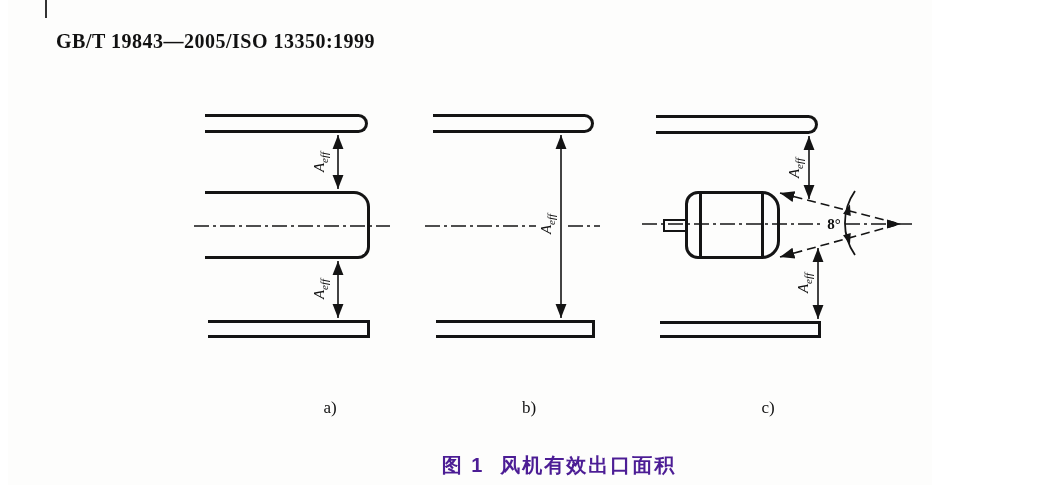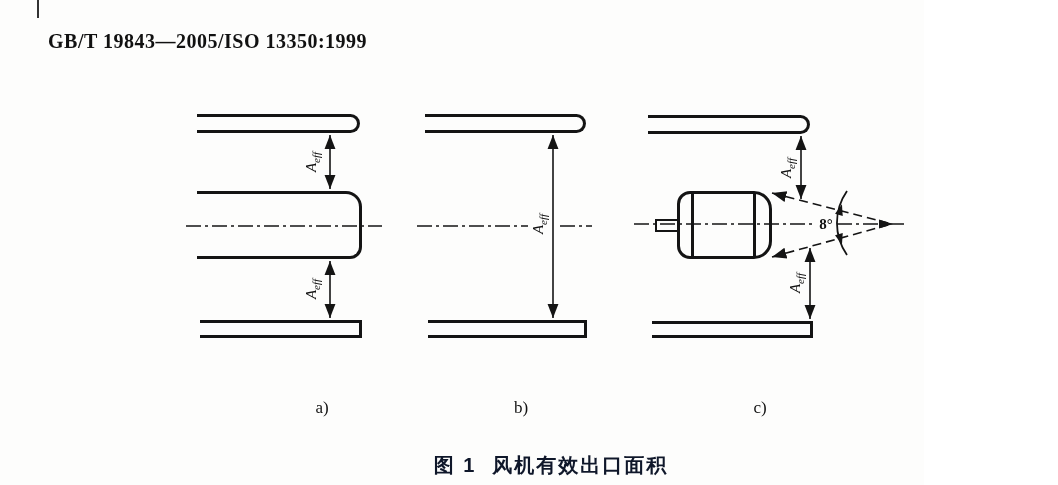--- a/index.html
+++ b/index.html
@@ -1,19 +1,19 @@
 <!DOCTYPE html>
 <html><head>
 <meta charset="utf-8">
 <style>
   html,body { margin:0; padding:0; }
   .page {
     position:relative; width:924px; height:485px;
     background:#fdfdfc; overflow:hidden;
-    font-family:"Liberation Serif", serif; color:#141414;
+    font-family:"Liberation Serif", serif; color:#141414;margin-left:8px;
   }
   .abs { position:absolute; box-sizing:border-box; }
   
   .doc-header {
     position:absolute; left:48px; top:30px;
     font:bold 20px "Liberation Serif", serif; letter-spacing:0.5px;
     color:#111;
   }
   .artifact { position:absolute; background:#333; }
   
@@ -32,21 +32,21 @@
   .angle-lbl {
     position:absolute; transform:translate(-50%,-50%);
     font:bold 15px "Liberation Serif", serif; color:#111;
   }
   .panel-lbl {
     position:absolute; transform:translate(-50%,-50%);
     font:17px "Liberation Serif", serif; color:#111;
   }
   .fig-caption {
     position:absolute; left:551px; top:452px; transform:translateX(-50%);
-    font:bold 20px "Liberation Sans", sans-serif; color:#0f172a; white-space:nowrap;
+    font:bold 20px "Liberation Sans", sans-serif; color:#4c1d95; white-space:nowrap;
   }
   .fig-caption .cap-label { margin-right:16px; letter-spacing:2px; }
   .fig-caption .cap-text { letter-spacing:2px; }
 </style>
 </head>
 <body>
 
 <div class="page">
 
   <div class="artifact" style="left:37px; top:0; width:2px; height:18px;"></div>

